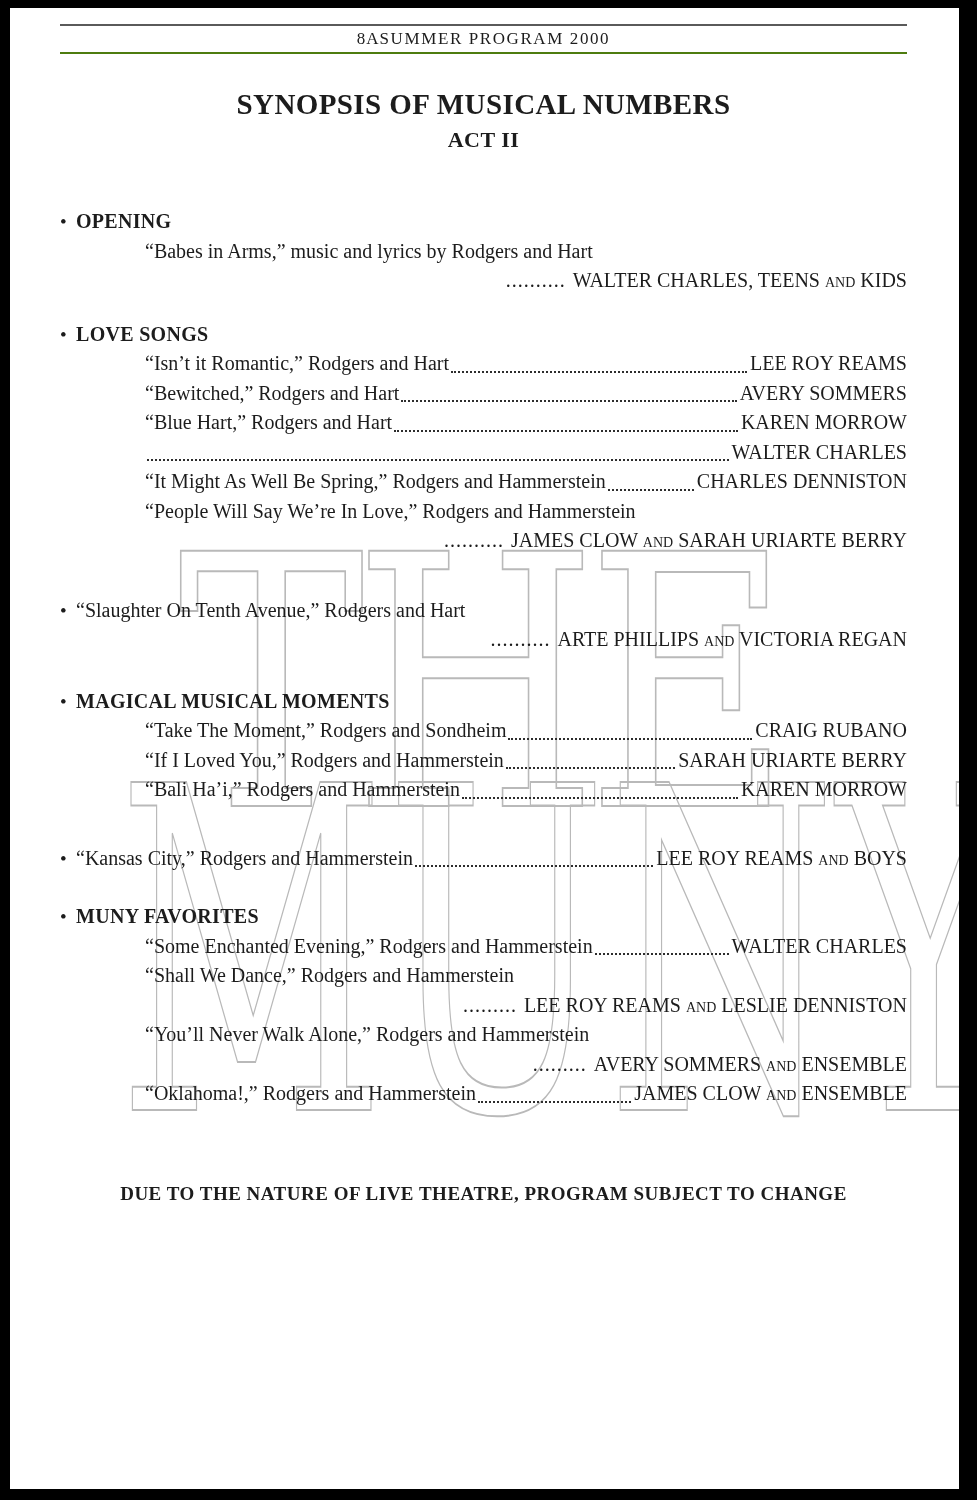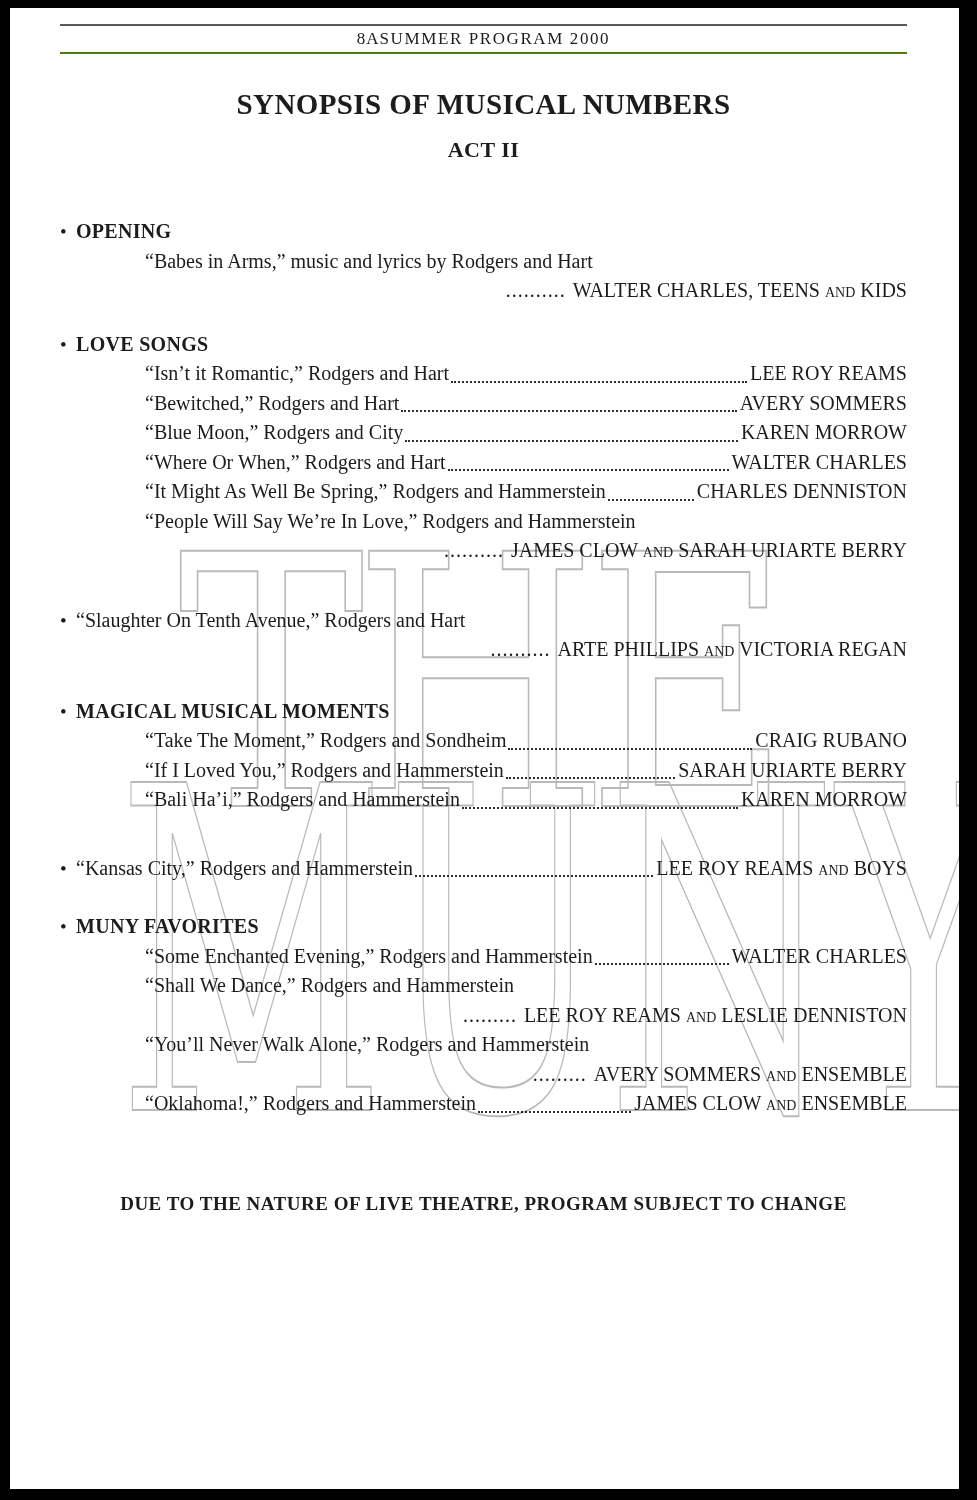--- a/index.html
+++ b/index.html
@@ -9,21 +9,21 @@
   .watermark{position:absolute;left:0;top:0;z-index:0;pointer-events:none;}
   .content{position:relative;z-index:1;padding:0 52px 0 50px;color:#1c1c1c;}
 
   
   .hdr{margin-top:16px;border-top:2px solid #5a5a5a;border-bottom:2px solid #4d7c0f;
        display:flex;justify-content:center;align-items:center;height:26px;}
   .hdr .pgnum{font-size:17px;letter-spacing:1px;}
   .hdr .prog{font-size:17px;letter-spacing:1.6px;}
 
   .title{margin-top:34px;text-align:center;font-size:29px;font-weight:bold;letter-spacing:.4px;}
-  .act{margin-top:16px;text-align:center;font-size:22px;font-weight:bold;letter-spacing:.5px;}
+  .act{margin-top:6px;text-align:center;font-size:22px;font-weight:bold;letter-spacing:.5px;}
 
   .sections{margin-top:54px;}
   .section.s1{margin-top:24px;}
   .section.s2{margin-top:40px;}
   .section.s3{margin-top:32px;}
   .section.s4{margin-top:39px;}
   .section.s5{margin-top:29px;}
 
   .hrow,.item{line-height:29.5px;font-size:20px;}
   .hrow{display:flex;align-items:baseline;}
@@ -83,26 +83,25 @@
               <span class="song-title">“Isn’t it Romantic,” Rodgers and Hart</span>
               <span class="dots"></span>
               <span class="cast">LEE ROY REAMS</span>
             </div>
             <div class="item leader-row">
               <span class="song-title">“Bewitched,” Rodgers and Hart</span>
               <span class="dots"></span>
               <span class="cast">AVERY SOMMERS</span>
             </div>
             <div class="item leader-row">
-              <span class="song-title">“Blue Moon,” Rodgers and City</span>
+              <span class="song-title">“Blue Hart,” Rodgers and Hart</span>
               <span class="dots"></span>
               <span class="cast">KAREN MORROW</span>
             </div>
             <div class="item leader-row">
-              <span class="song-title">“Where Or When,” Rodgers and Hart</span>
               <span class="dots"></span>
               <span class="cast">WALTER CHARLES</span>
             </div>
             <div class="item leader-row">
               <span class="song-title">“It Might As Well Be Spring,” Rodgers and Hammerstein</span>
               <span class="dots"></span>
               <span class="cast">CHARLES DENNISTON</span>
             </div>
             <div class="item"><span class="song-title">“People Will Say We’re In Love,” Rodgers and Hammerstein</span></div>
             <div class="item castline">

